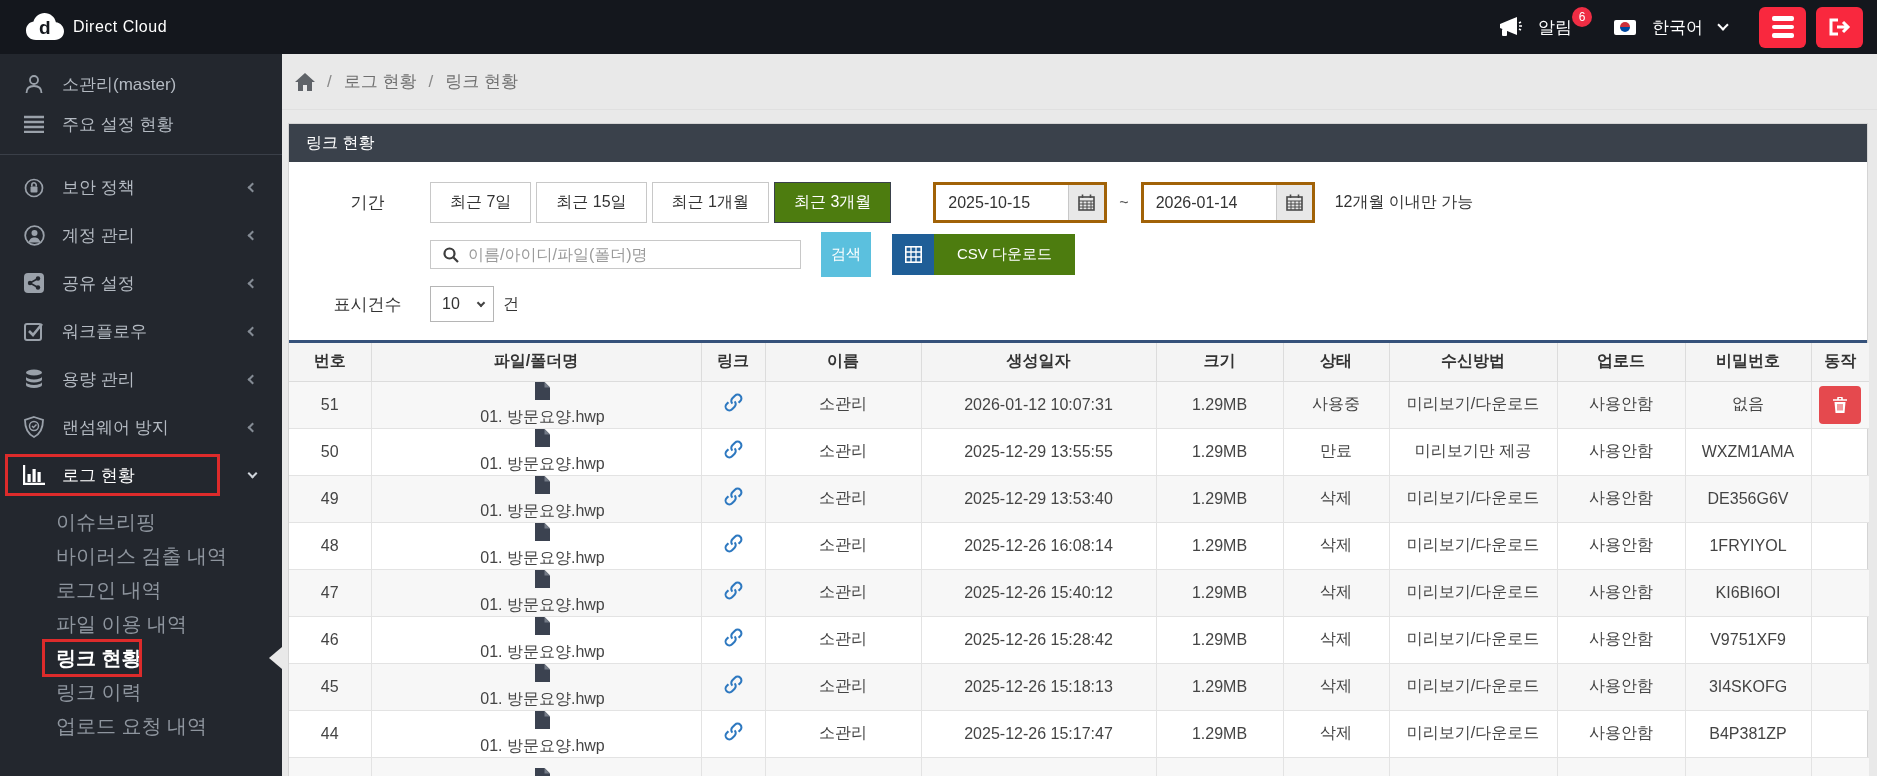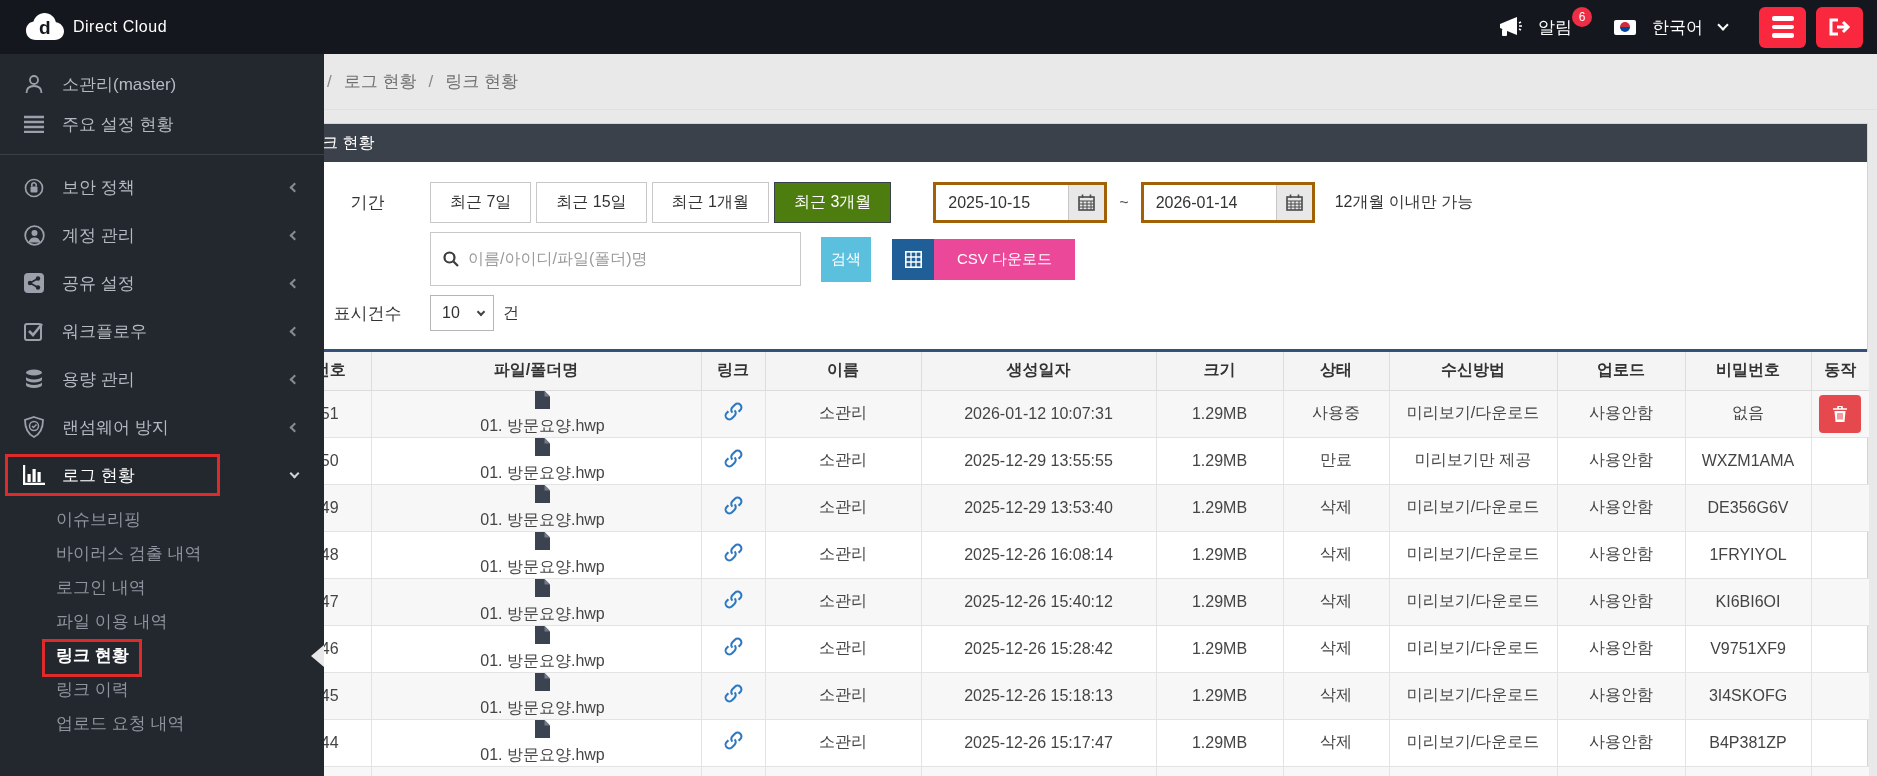--- a/index.html
+++ b/index.html
@@ -20,31 +20,31 @@
   .flag:after { content:""; position:absolute; left:6px; top:7.5px; width:10px; height:5px; border-radius:0 0 5px 5px; background:#0047a0; }
   .chev { display:inline-block; width:8px; height:8px; border-right:2px solid currentColor; border-bottom:2px solid currentColor; }
   .chev.down { transform:rotate(45deg); margin-top:-4px; }
   .chev.left { transform:rotate(135deg); }
   .sq-btn { width:47px; height:41px; border-radius:6px; background:#f9283e; border:none; display:flex; align-items:center; justify-content:center; cursor:pointer; }
   .btn-group-top { display:flex; gap:10px; margin-left:6px; }
   .burger { display:flex; flex-direction:column; gap:4px; }
   .burger span { width:22px; height:4.5px; background:#fff; border-radius:2px; }
 
   
-  .sidebar { position:absolute; left:0; top:54px; width:324px; height:722px; background:#23272e; z-index:20; padding-top:10px; }
+  .sidebar { position:absolute; left:0; top:54px; width:282px; height:722px; background:#23272e; z-index:20; padding-top:10px; }
   .side-item { display:flex; align-items:center; gap:16px; color:#b4bac2; font-size:17px; padding:0 20px 0 22px; height:48px; cursor:pointer; position:relative; }
   .side-item .icon { width:24px; display:flex; justify-content:center; flex:none; }
   .side-item .lbl { flex:1; white-space:nowrap; }
   .side-item .chev { color:#848b94; width:7px; height:7px; margin-right:6px; }
   .side-item.small { height:40px; }
   .divider { height:1px; background:#3a3f48; margin:10px 0 8px 0; }
   .side-item.active { color:#fff; }
   .red-box { position:absolute; left:5px; top:3px; bottom:3px; width:215px; border:3px solid #dd2b2b; }
   .submenu { margin-top:6px; }
-  .sub-item { color:#8e959e; font-size:17px; padding:8px 12px 8px 56px; cursor:pointer; position:relative; height:34px; display:flex; align-items:flex-end; white-space:nowrap; }
+  .sub-item { color:#8e959e; font-size:20px; padding:8px 12px 8px 56px; cursor:pointer; position:relative; height:34px; display:flex; align-items:center; white-space:nowrap; }
   .sub-item.active { color:#fff; font-weight:bold; }
   .sub-red-box { position:absolute; left:42px; top:-2px; width:100px; height:38px; border:3px solid #dd2b2b; }
   .side-pointer { position:absolute; right:0; width:0; height:0; border-top:11px solid transparent; border-bottom:11px solid transparent; border-right:13px solid #e9e9e9; }
 
   
   .content { position:absolute; left:275px; top:54px; width:1602px; height:722px; }
   .breadcrumb { display:flex; align-items:center; gap:12px; height:56px; padding:0 0 0 20px; color:#6f6f6f; font-size:17px; border-bottom:1px solid #e0e0e0; }
   .crumb-sep { color:#8a8a8a; }
   .crumb { cursor:pointer; }
 
@@ -55,25 +55,25 @@
   .f-label { width:125px; text-align:center; font-size:17px; color:#333; flex:none; }
   .f-spacer { width:125px; flex:none; }
   .pbtns { display:flex; gap:5px; margin-right:42px; }
   .pbtn { height:41px; padding:0 19px; font-size:16px; background:#fff; border:1px solid #c8c8c8; color:#333; cursor:pointer; font-family:inherit; }
   .pbtn.sel { background:#4d7c0f; color:#fff; border-color:#3a414b; }
   .dategrp { display:flex; height:41px; border:3px solid #a16207; background:#fff; }
   .dateval { width:132px; display:flex; align-items:center; padding:0 12px; font-size:16px; color:#333; }
   .cal-addon { width:36px; background:#e8e8e8; border-left:1px solid #c8c8c8; display:flex; align-items:center; justify-content:center; cursor:pointer; }
   .tilde { margin:0 12px; color:#555; font-size:16px; }
   .hint { margin-left:20px; font-size:16px; color:#333; }
-  .searchbox { width:371px; height:54px; border:1px solid #c8c8c8; background:#fff; display:flex; align-items:center; padding:0 12px; gap:9px; margin-right:20px; }
+  .searchbox { width:371px; height:29px; border:1px solid #c8c8c8; background:#fff; display:flex; align-items:center; padding:0 12px; gap:9px; margin-right:20px; }
   .searchbox input { border:none; outline:none; flex:1; font-size:16px; font-family:inherit; color:#333; }
   .searchbox input::placeholder { color:#9a9a9a; }
   .btn-search { height:45px; padding:0 10px; background:#5bc0de; color:#fff; border:none; font-size:15px; cursor:pointer; margin-right:21px; font-family:inherit; }
-  .btn-csv { height:41px; display:flex; align-items:stretch; border:none; padding:0; background:#ec4899; cursor:pointer; }
+  .btn-csv { height:41px; display:flex; align-items:stretch; border:none; padding:0; background:#4d7c0f; cursor:pointer; }
   .csv-addon { width:42px; background:#1f5e97; display:flex; align-items:center; justify-content:center; }
   .csv-label { display:flex; align-items:center; color:#fff; font-size:15px; padding:0 23px; }
   .selectbox { width:64px; height:36px; border:1px solid #b5b5b5; background:#fff; display:flex; align-items:center; justify-content:space-between; padding:0 9px 0 11px; font-size:16px; cursor:pointer; }
   .selectbox .chev { width:6px; height:6px; color:#444; margin-top:-3px; }
   .unit { margin-left:9px; font-size:16px; }
 
   
   table { width:100%; border-collapse:collapse; table-layout:fixed; }
   th { background:#f4f4f4; border:1px solid #dcdcdc; border-top:none; height:38px; font-size:16px; color:#333; font-weight:bold; }
   th:first-child, td:first-child { border-left:none; }

